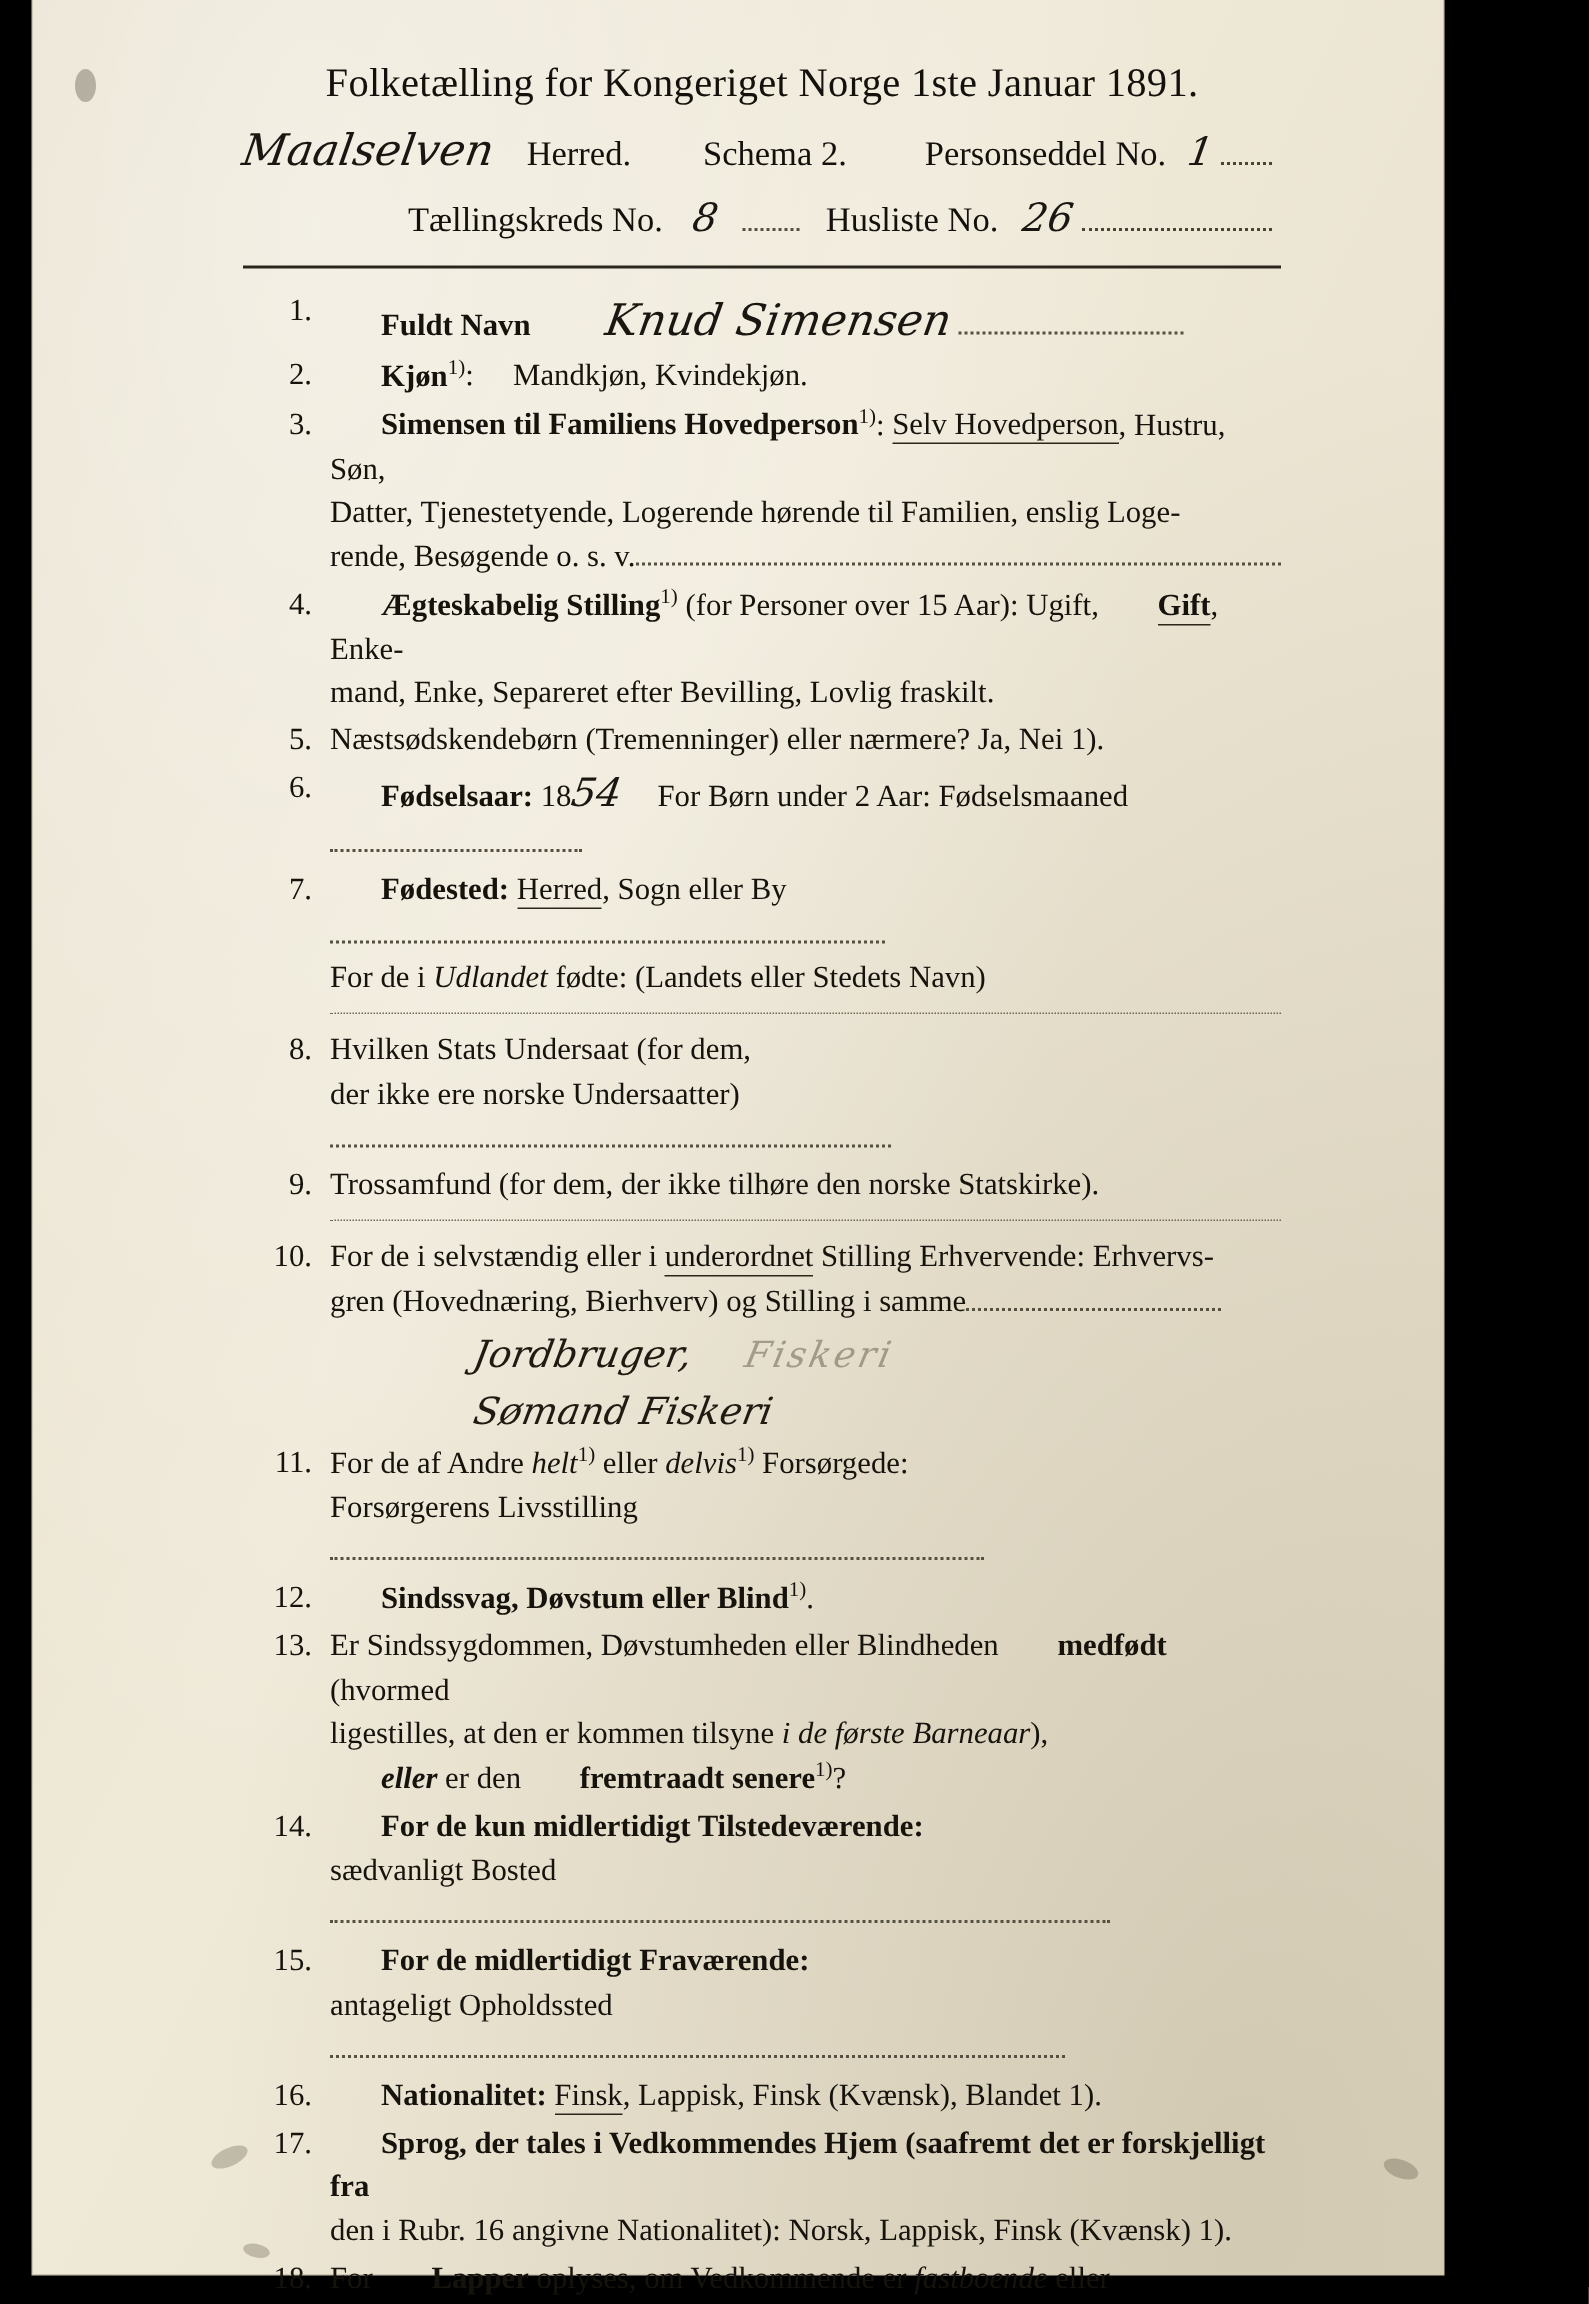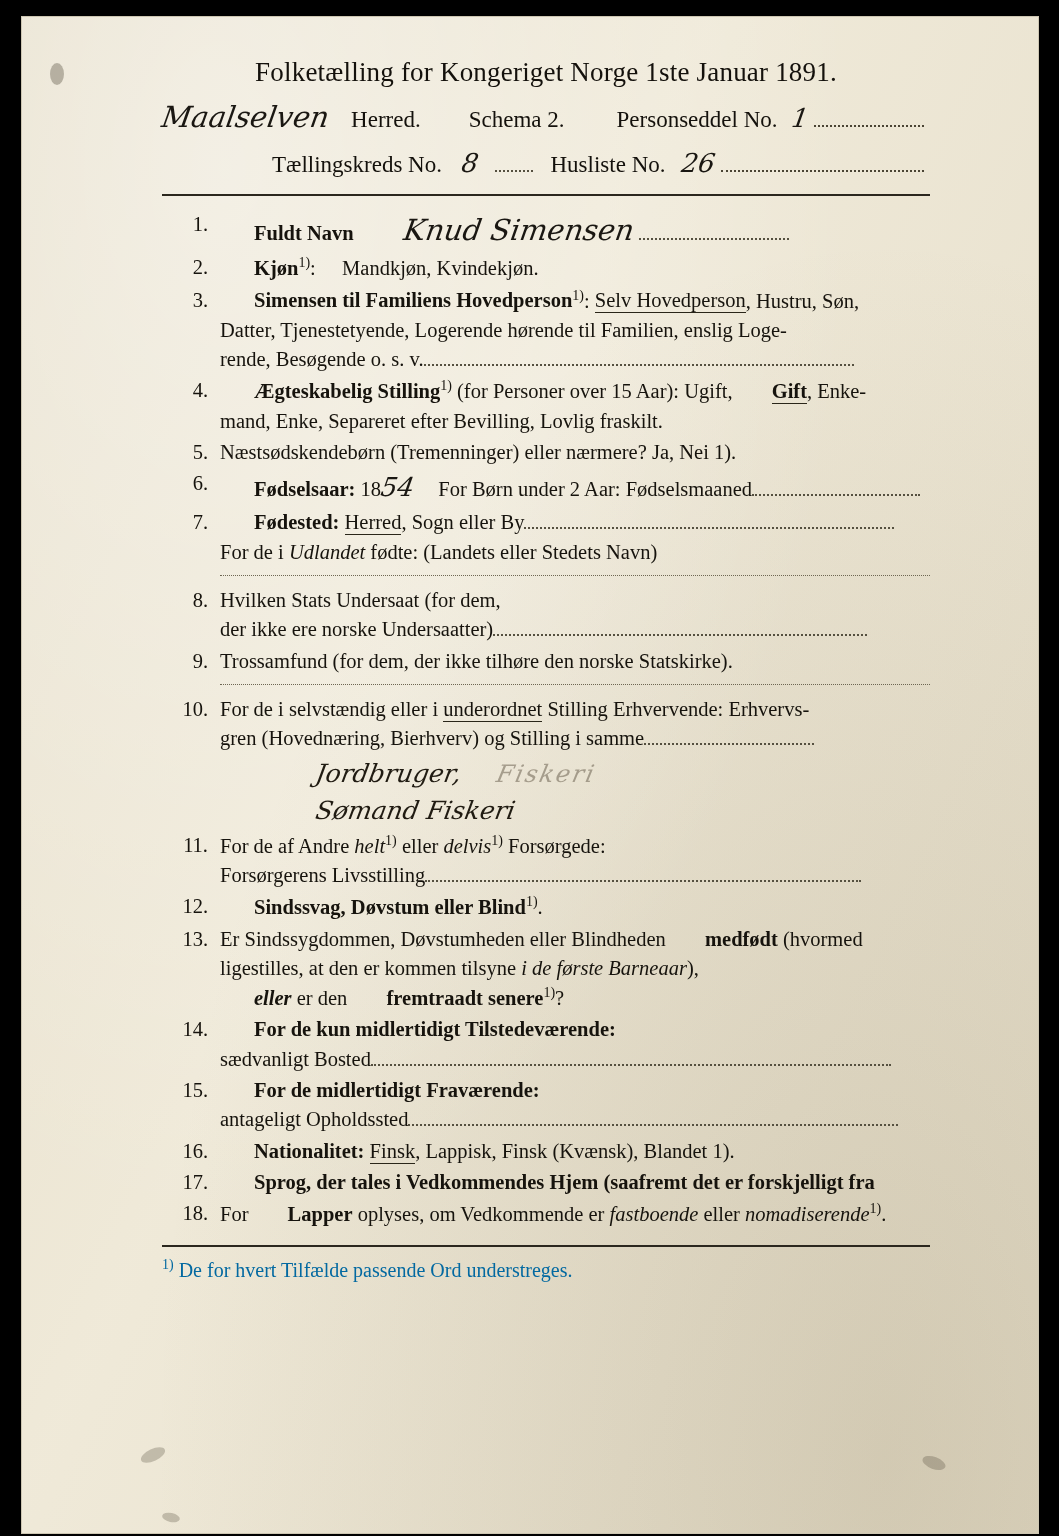--- a/index.html
+++ b/index.html
@@ -1,19 +1,19 @@
 <!DOCTYPE html>
 <html><head>
 <meta charset="utf-8">
 <style>
   html,body{margin:0;padding:0;background:#000;}
   body{width:1059px;height:1536px;overflow:hidden;font-family:"Liberation Serif", serif;}
 
   .page{
-    position:absolute;left:22px;top:17px;width:1016px;height:1516px;
+    position:absolute;left:22px;top:0;width:940px;height:1516px;
     background:#efe9d8;
     box-shadow:0 0 0 1px #cdc6b2;
   }
   
   .page:before{
     content:"";position:absolute;inset:0;
     background:
       radial-gradient(ellipse at 20% 10%, rgba(255,255,255,.45), rgba(255,255,255,0) 55%),
       radial-gradient(ellipse at 85% 95%, rgba(120,105,70,.18), rgba(0,0,0,0) 60%),
       linear-gradient(115deg, rgba(210,198,168,.30), rgba(245,240,225,.05) 40%, rgba(200,188,158,.28));
@@ -302,20 +302,21 @@
           <div class="txt">
             <span class="b">Nationalitet:</span>
             <span class="u">Finsk</span><span>, Lappisk, Finsk (Kvænsk), Blandet 1).</span>
           </div>
         </div>
 
         <div class="row">
           <div class="num">17.</div>
           <div class="txt">
             <div><span class="b">Sprog, der tales i Vedkommendes Hjem (saafremt det er forskjelligt fra</span></div>
+            <div>den i Rubr. 16 angivne Nationalitet): Norsk, Lappisk, Finsk (Kvænsk) 1).</div>
           </div>
         </div>
 
         <div class="row">
           <div class="num">18.</div>
           <div class="txt">
             <span>For </span><span class="b">Lapper</span><span> oplyses, om Vedkommende er </span><span class="i">fastboende</span><span> eller </span><span class="i">nomadiserende</span><span class="footnote-mark">1)</span><span>.</span>
           </div>
         </div>
 

